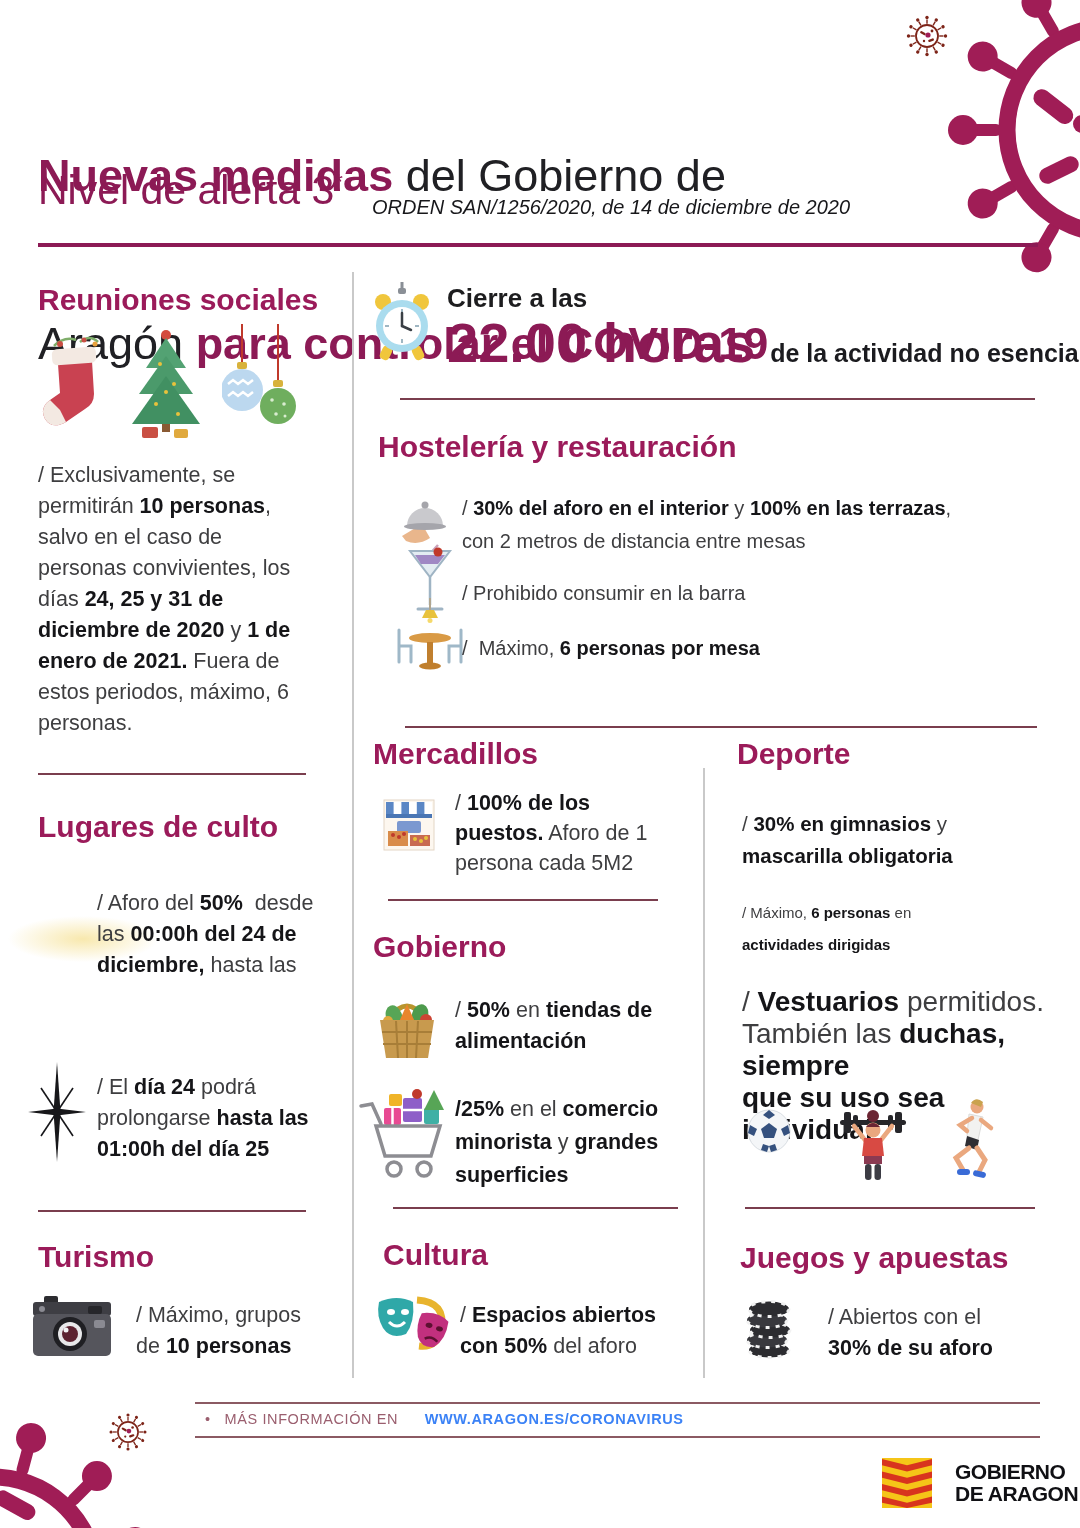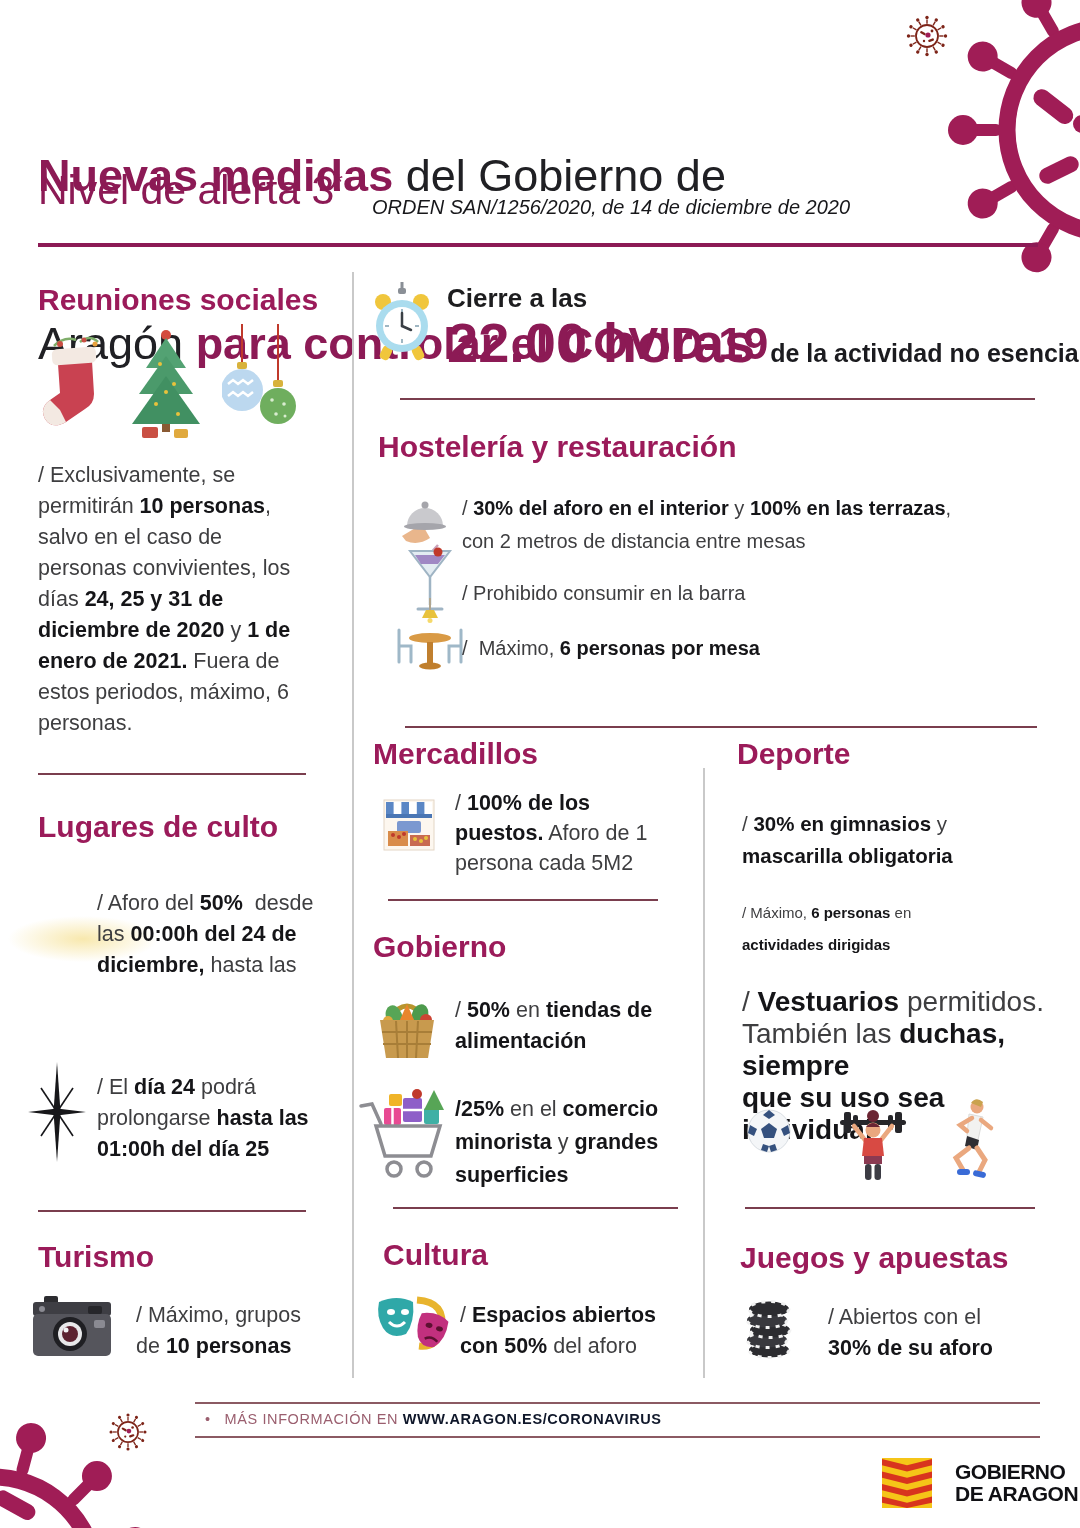--- a/index.html
+++ b/index.html
@@ -15,21 +15,21 @@
   .body{font-size:21.5px;line-height:31px;color:#3e3e40;white-space:pre-wrap;}
   .body .b{font-weight:700;color:#151518;}
   .hline{height:2px;background:#7a3e4e;}
   .vline{width:2px;background:#c9c9c9;}
   .rule{height:4px;background:#8c1a55;}
   .close-intro{font-size:26px;font-weight:700;color:#1d1d1f;}
   .close-row{display:flex;align-items:baseline;gap:15px;}
   .close-time{font-size:56px;font-weight:700;color:#8c1a55;white-space:nowrap;}
   .close-scope{font-size:25px;font-weight:700;color:#1b1b1f;white-space:nowrap;}
   .footer-info{font-size:14.5px;letter-spacing:.6px;color:#9a5e6e;font-weight:400;white-space:nowrap;}
-  .footer-info .b{color:#0f172a;font-weight:700;}
+  .footer-info .b{color:#3b82f6;font-weight:700;margin-left:22px;}
   .logo{display:flex;align-items:center;gap:23px;}
   .logo-text{font-size:21px;line-height:22px;font-weight:700;color:#101014;letter-spacing:-0.5px;white-space:nowrap;}
   .glow{background:radial-gradient(closest-side,rgba(244,220,130,.65),rgba(244,220,130,0));}
 </style>
 </head>
 <body>
 
 <div class="page">
 
   <svg width="0" height="0" style="position:absolute" aria-hidden="true">

